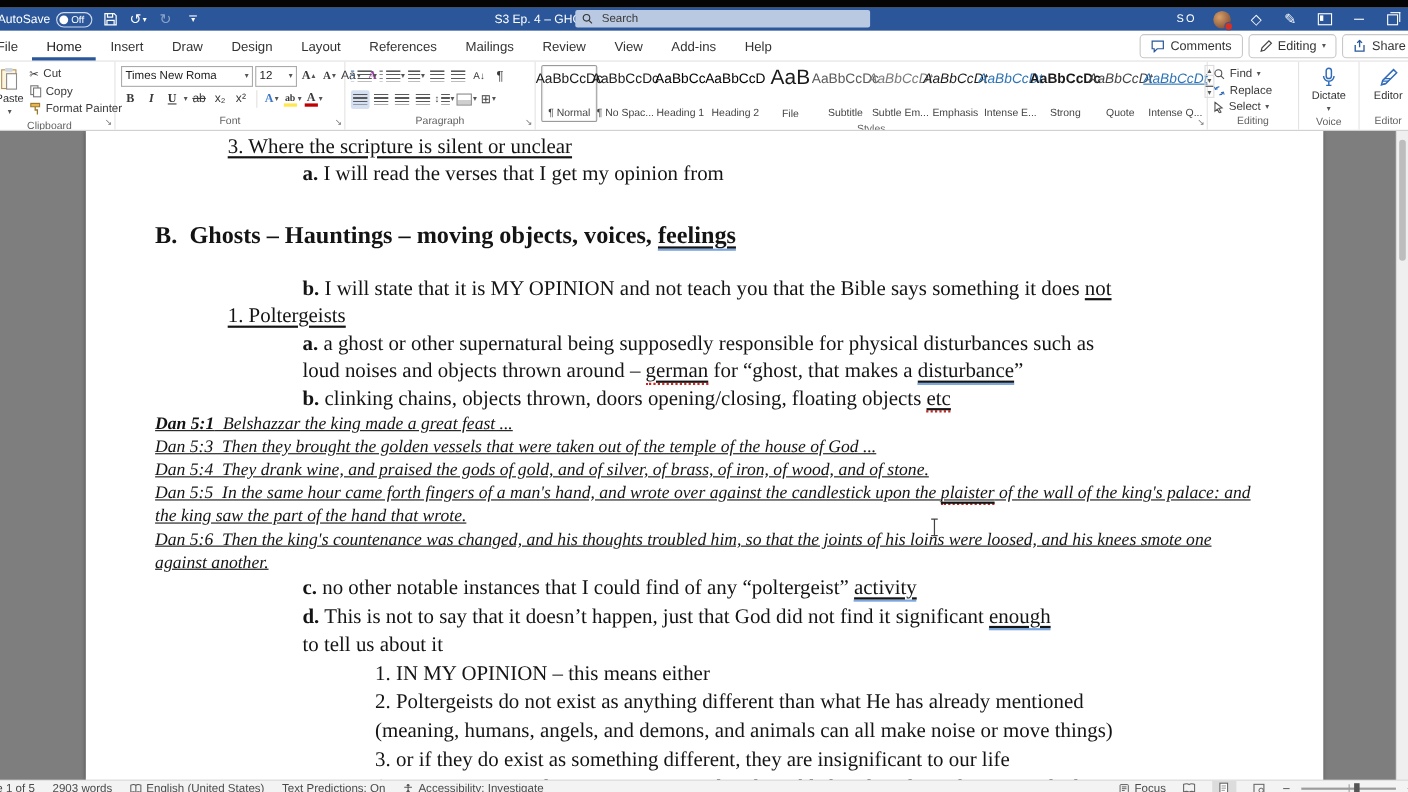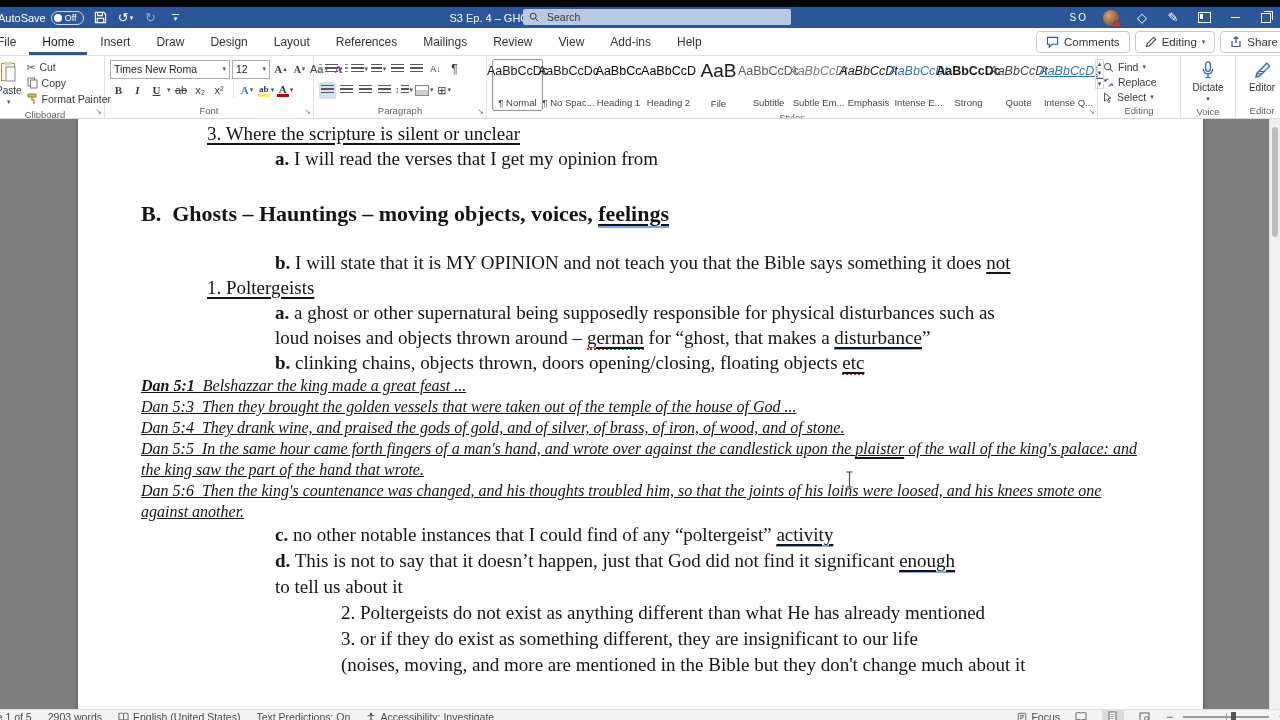--- a/index.html
+++ b/index.html
@@ -546,21 +546,23 @@
           <div class="p l2"><span>loud noises and objects thrown around – </span><span class="u sq">german</span><span> for “ghost, that makes a </span><span class="u blu">disturbance</span><span>”</span></div>
           <div class="p l2"><span class="b">b.</span><span> clinking chains, objects thrown, doors opening/closing, floating objects </span><span class="u sq">etc</span></div>
           <div class="p verse"><span class="b">Dan 5:1</span><span>&nbsp; Belshazzar the king made a great feast ...</span></div>
           <div class="p verse"><span>Dan 5:3&nbsp; Then they brought the golden vessels that were taken out of the temple of the house of God ...</span></div>
           <div class="p verse"><span>Dan 5:4&nbsp; They drank wine, and praised the gods of gold, and of silver, of brass, of iron, of wood, and of stone.</span></div>
           <div class="p verse"><span>Dan 5:5&nbsp; In the same hour came forth fingers of a man's hand, and wrote over against the candlestick upon the </span><span class="u sq">plaister</span><span> of the wall of the king's palace: and the king saw the part of the hand that wrote.</span></div>
           <div class="p verse"><span>Dan 5:6&nbsp; Then the king's countenance was changed, and his thoughts troubled him, so that the joints of his loins were loosed, and his knees smote one against another.</span></div>
           <div class="p l2 s2"><span class="b">c.</span><span> no other notable instances that I could find of any “poltergeist” </span><span class="u blu">activity</span></div>
           <div class="p l2 s2"><span class="b">d.</span><span> This is not to say that it doesn’t happen, just that God did not find it significant </span><span class="u blu">enough</span></div>
           <div class="p l2 s2"><span>to tell us about it</span></div>
+          <div class="p l3 s2"><span>1. IN MY OPINION – this means either</span></div>
           <div class="p l3 s2"><span>2. Poltergeists do not exist as anything different than what He has already mentioned</span></div>
+          <div class="p l3 s2"><span>(meaning, humans, angels, and demons, and animals can all make noise or move things)</span></div>
           <div class="p l3 s2"><span>3. or if they do exist as something different, they are insignificant to our life</span></div>
           <div class="p l3 s2"><span>(noises, moving, and more are mentioned in the Bible but they don't change much about it</span></div>
         </div>
     </div>
     <svg class="ibeam" width="9" height="17" viewBox="0 0 9 17">
         <path d="M1.5 1h6M4.5 1v15M1.5 16h6" fill="none" stroke="#222" stroke-width="1.1"></path>
       </svg>
     <div class="vscroll">
         <div class="vthumb"></div>
       </div>

